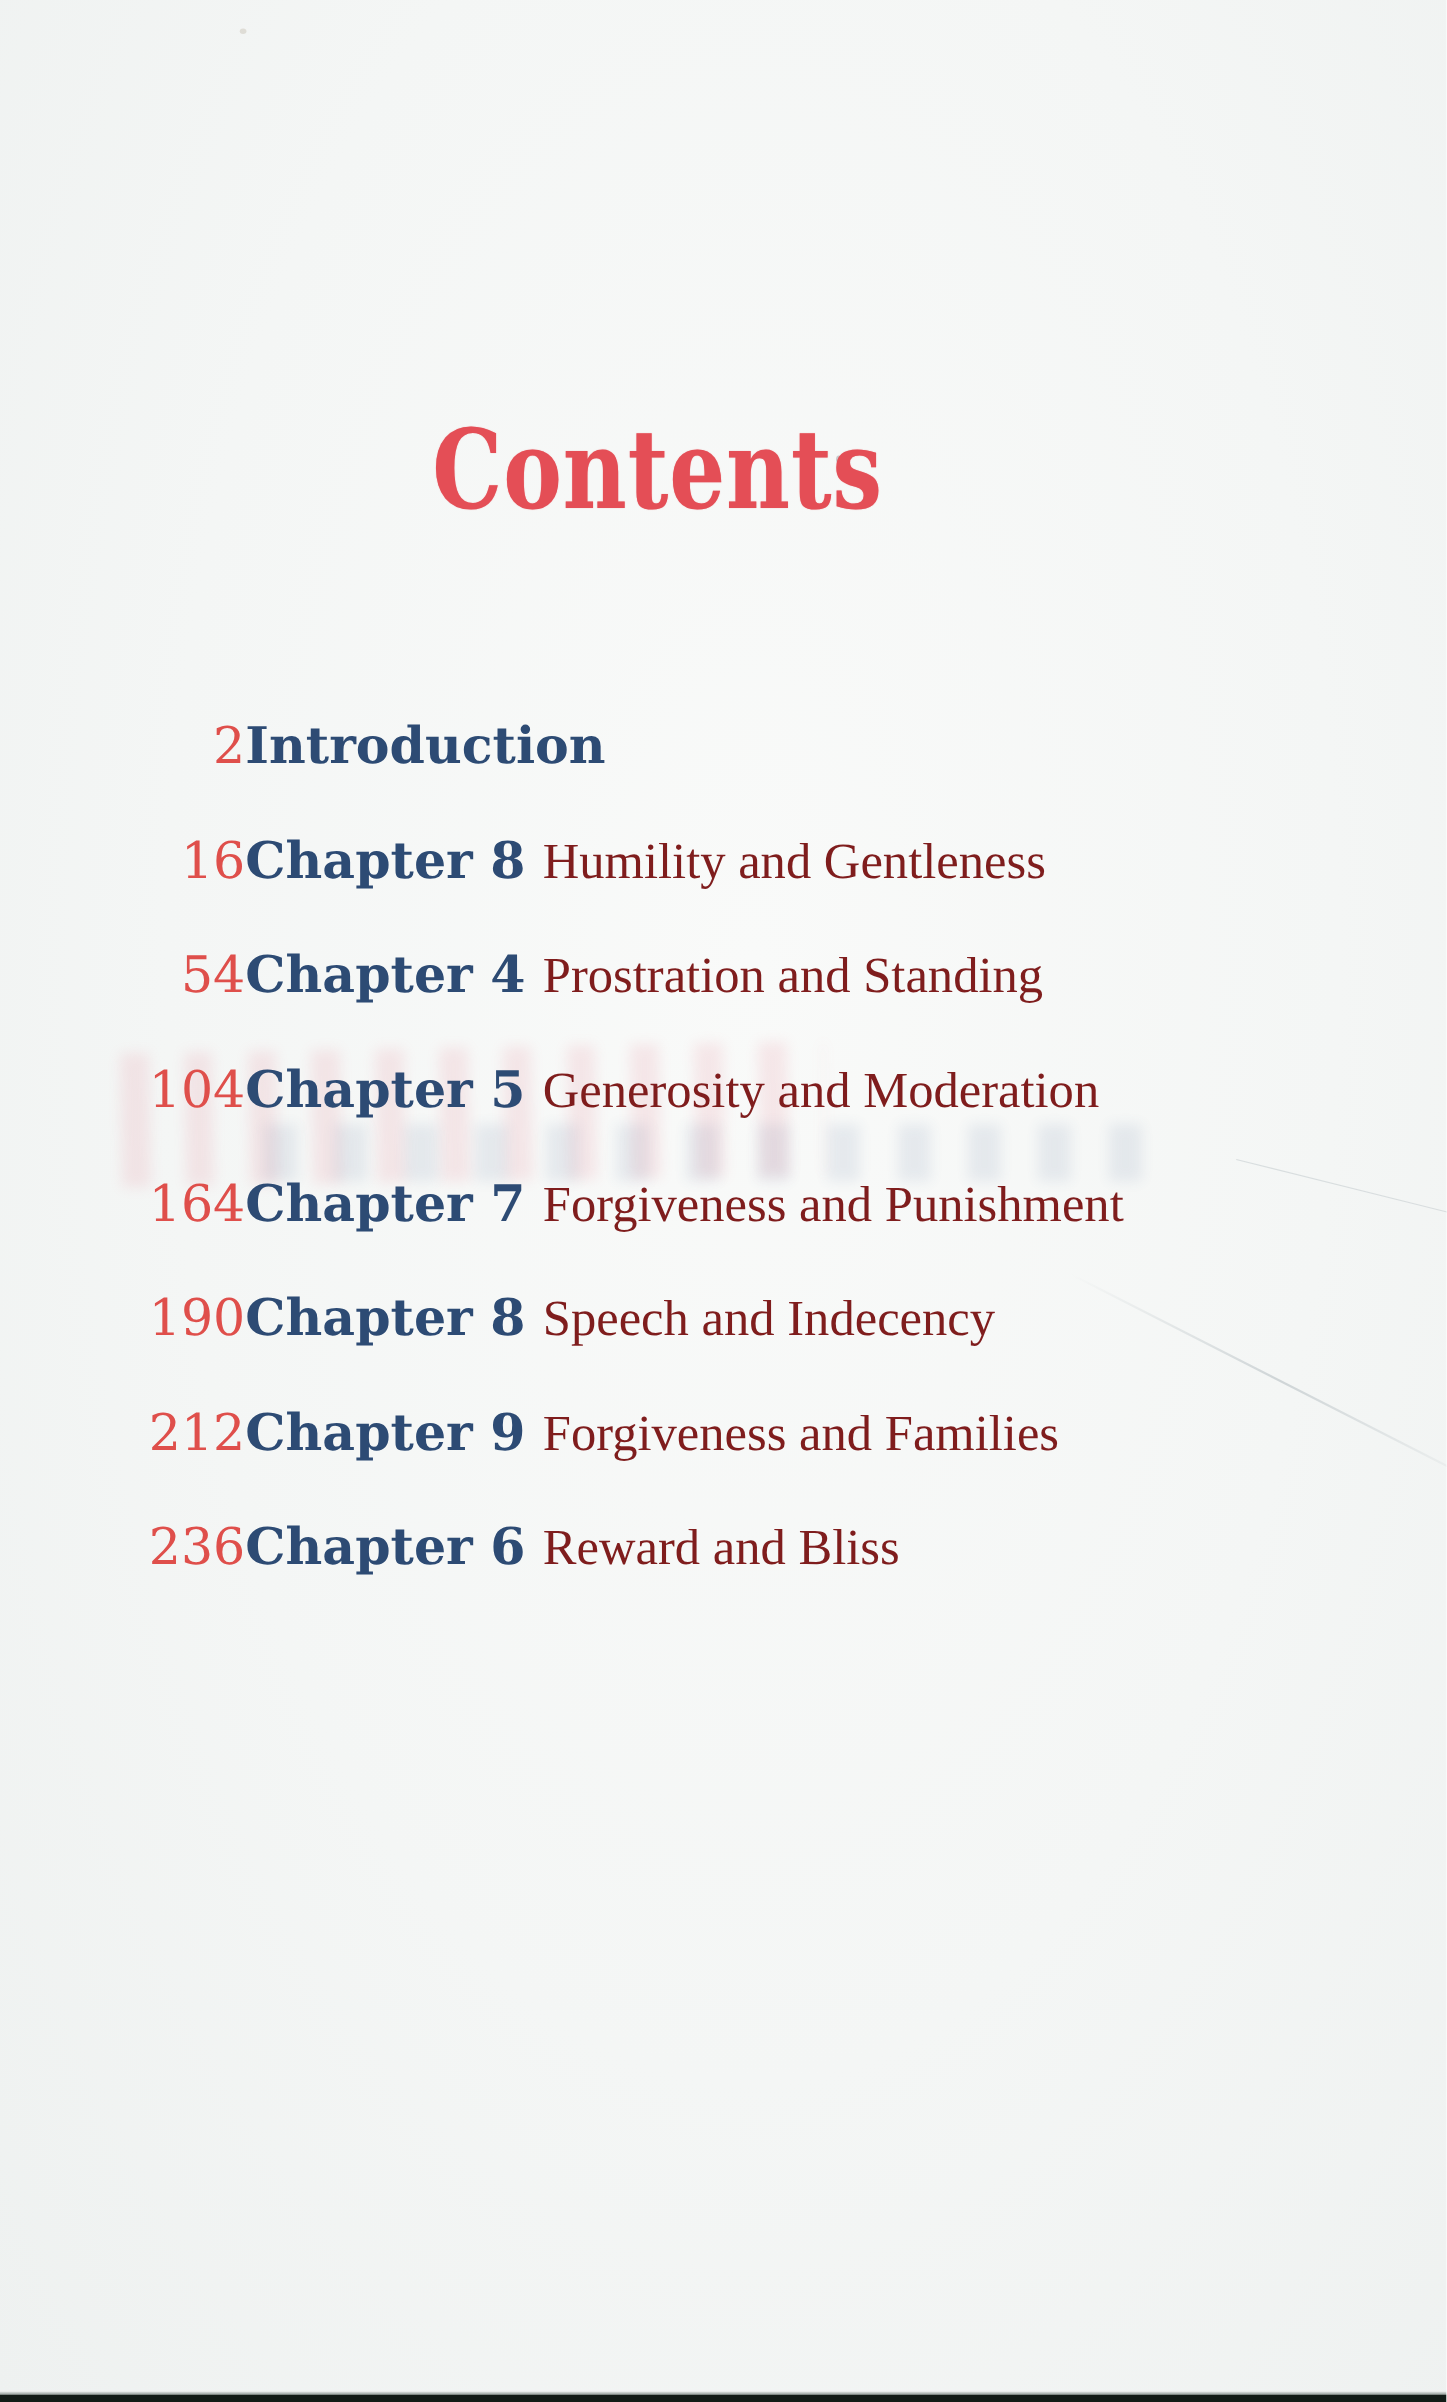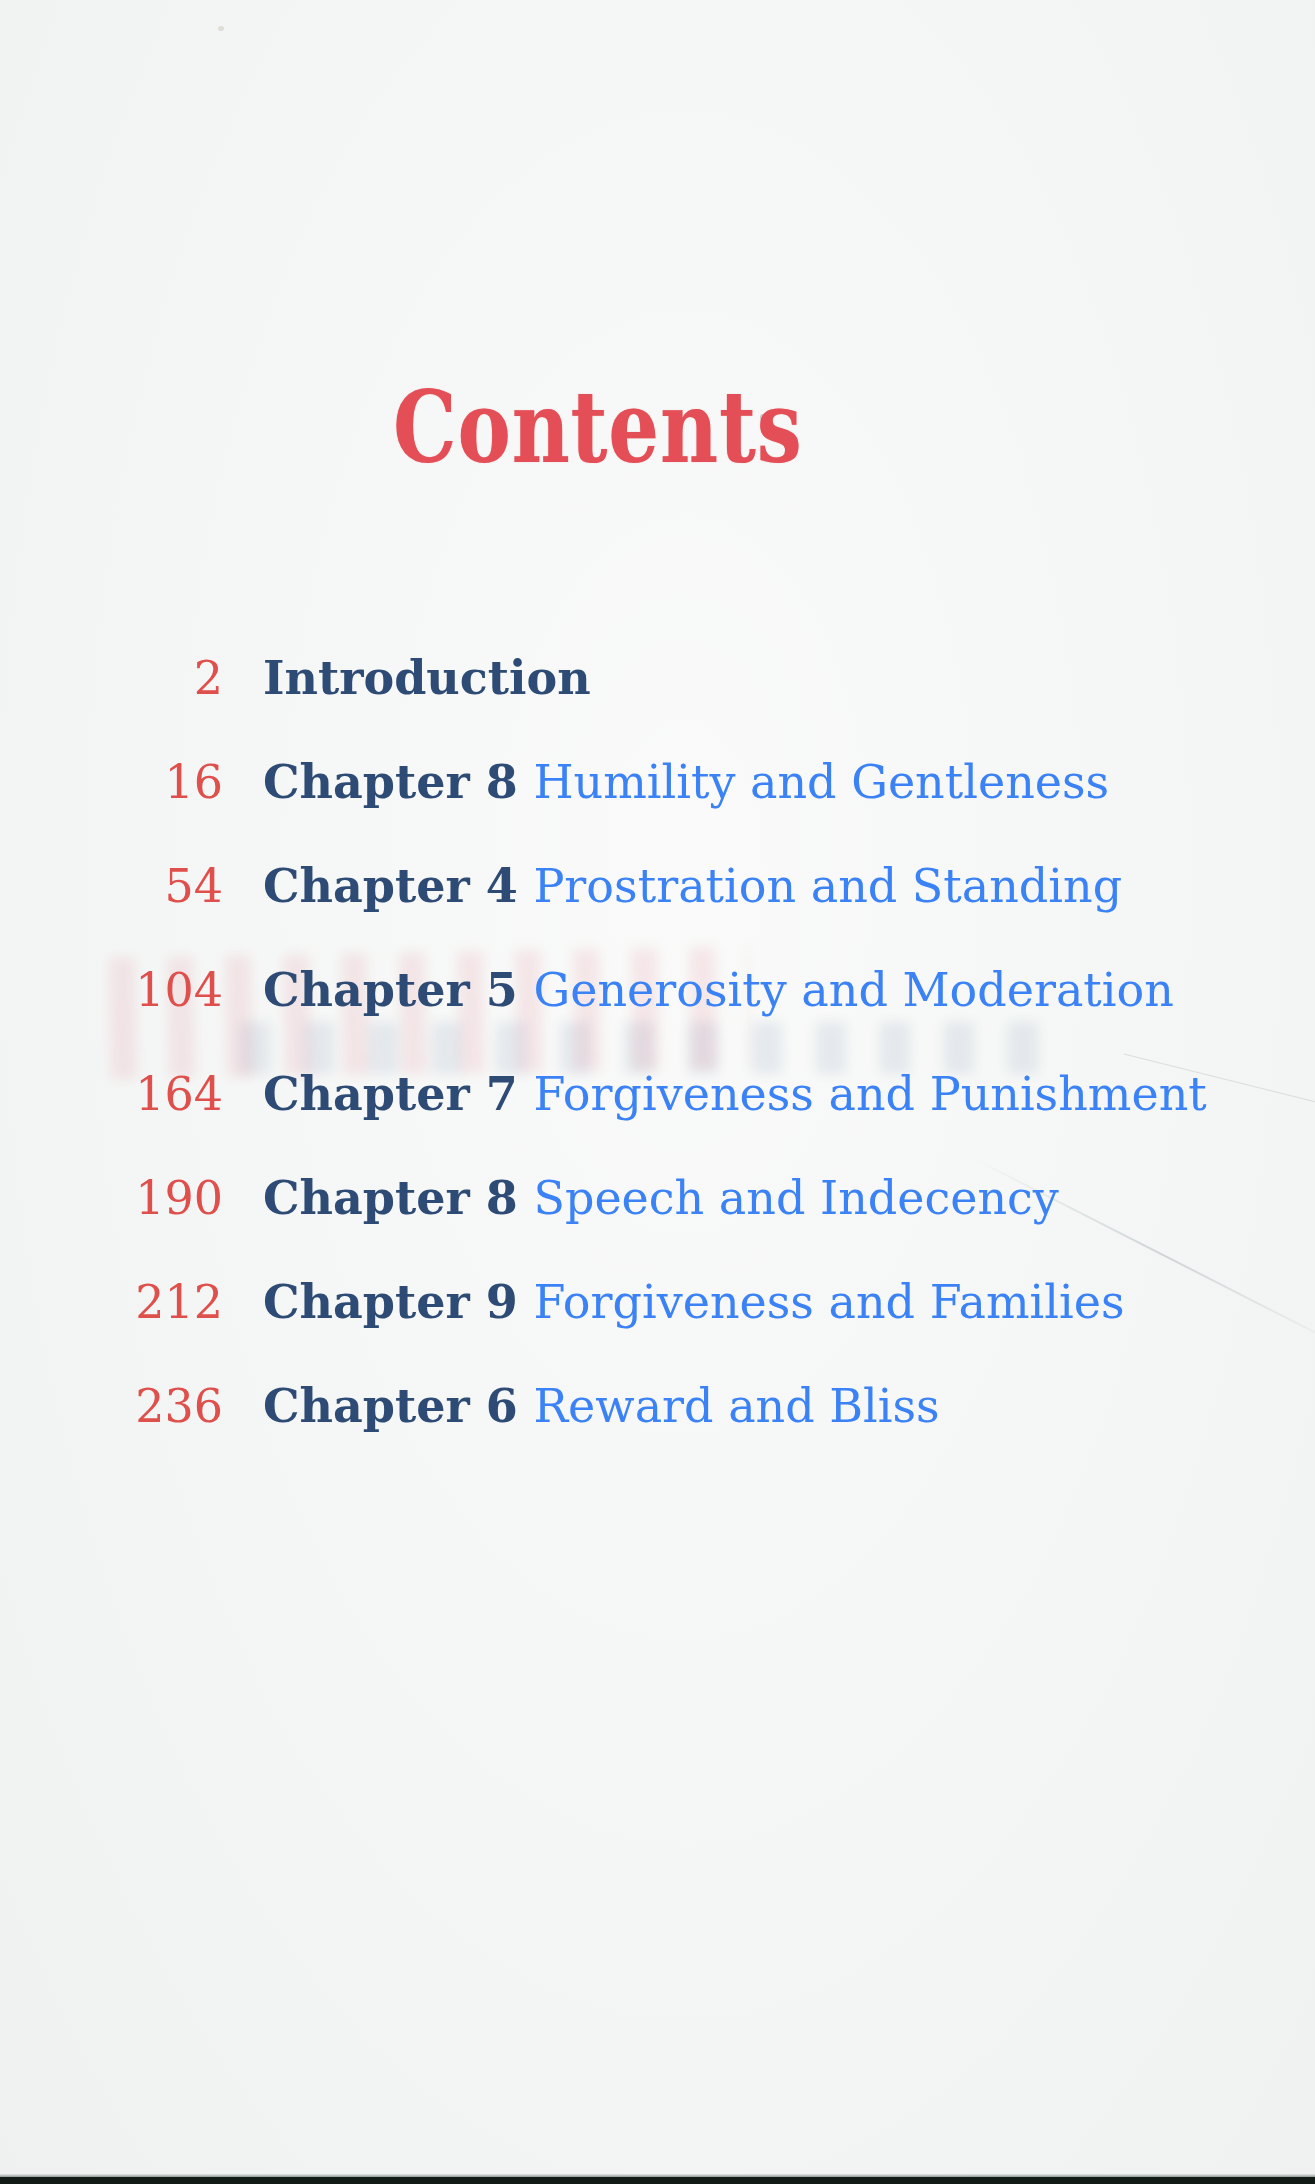--- a/index.html
+++ b/index.html
@@ -44,31 +44,31 @@
     height: 104px;
     font-size: 46px;
   }
   .page-num {
     width: 223px;
     text-align: right;
     color: #df4f4b;
     flex: 0 0 auto;
   }
   .row-text {
-    margin-left: 40px;
     white-space: nowrap;
   }
   .chapter-label {
     font-weight: 700;
     color: #2d4b74;
   }
   .chapter-title {
     font-weight: 400;
-    color: #3b82f6;
+    color: #7f1d1d;
     margin-left: 0.34em;
+    font-family: Liberation Serif, serif;
   }
   .chapter-title:empty { margin-left: 0; }
 
   
   .artifact { position: absolute; pointer-events: none; }
 
   .ghost-pink {
     left: 110px; top: 952px; width: 640px; height: 122px;
     opacity: 0.16;
     filter: blur(6px);

